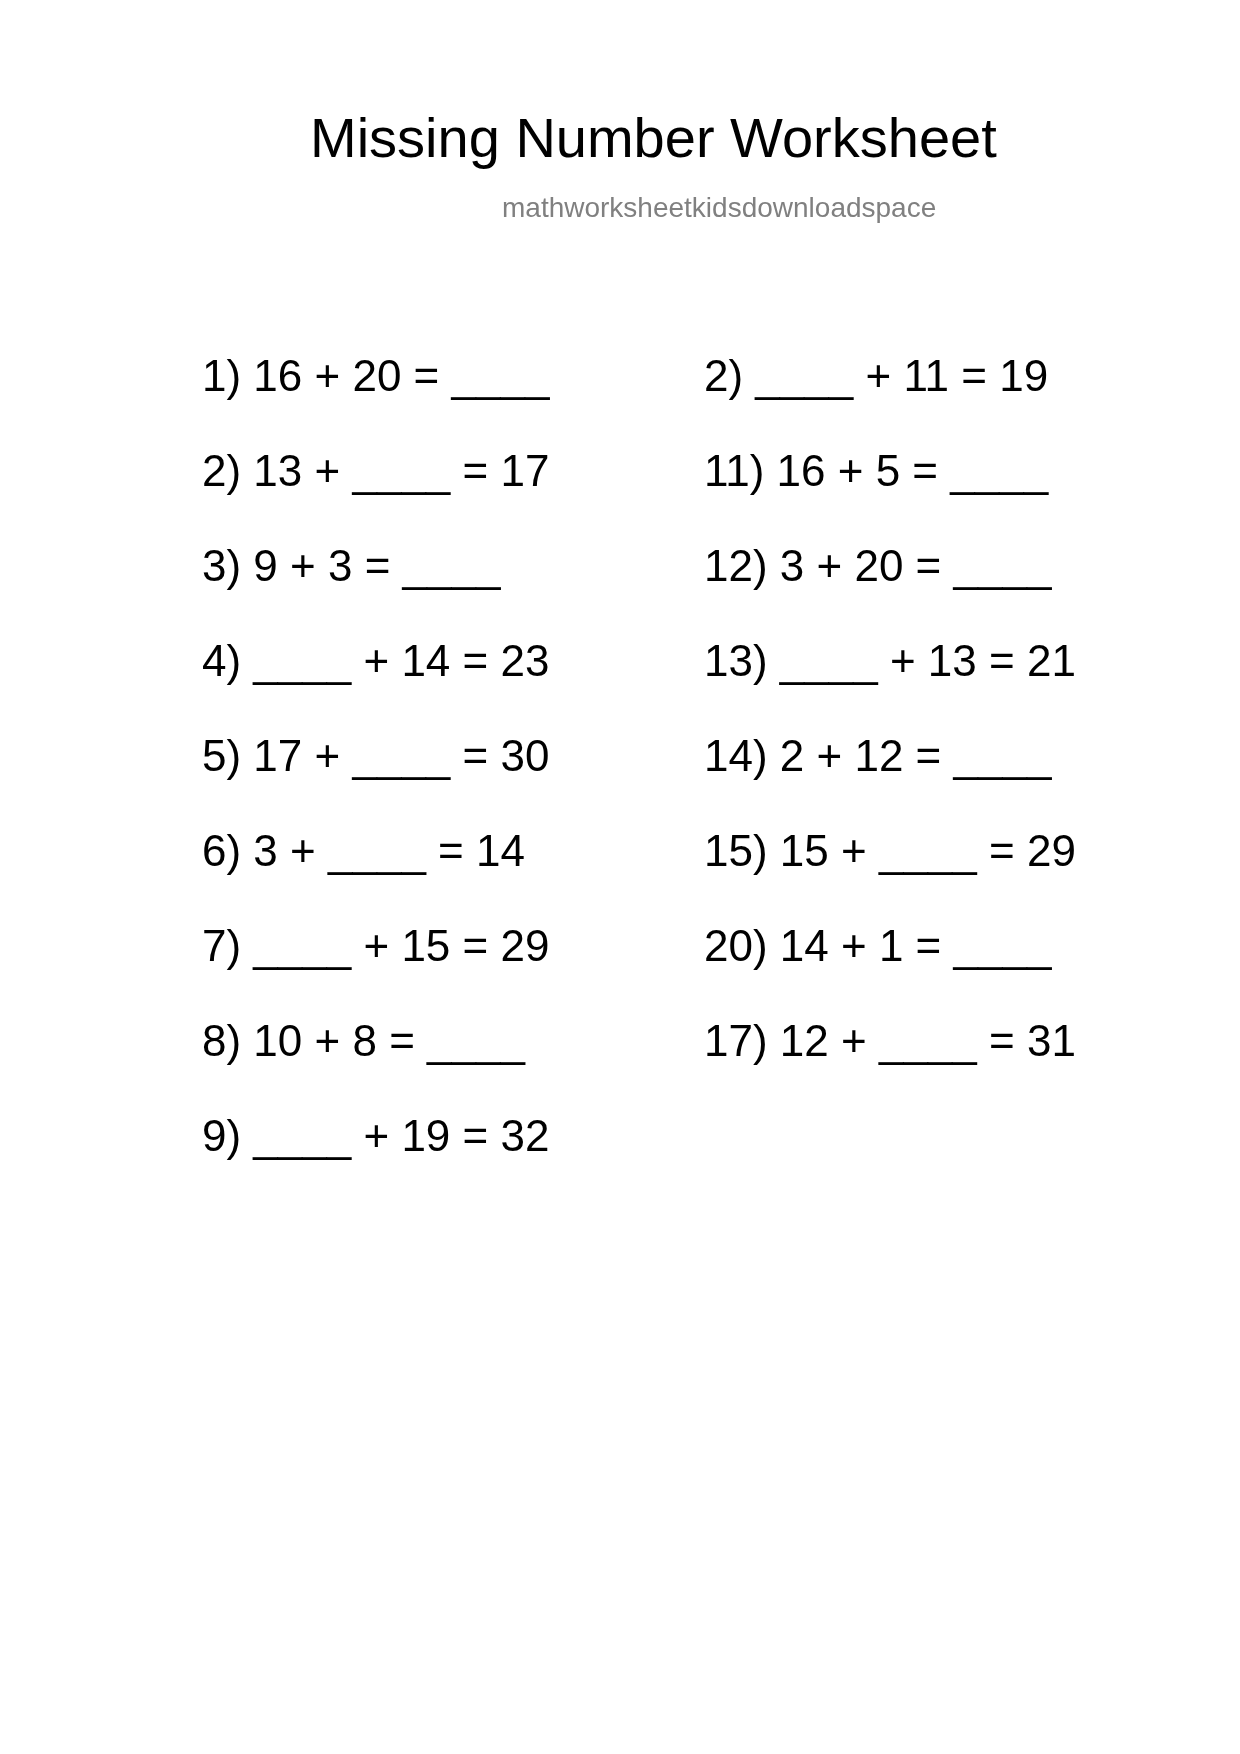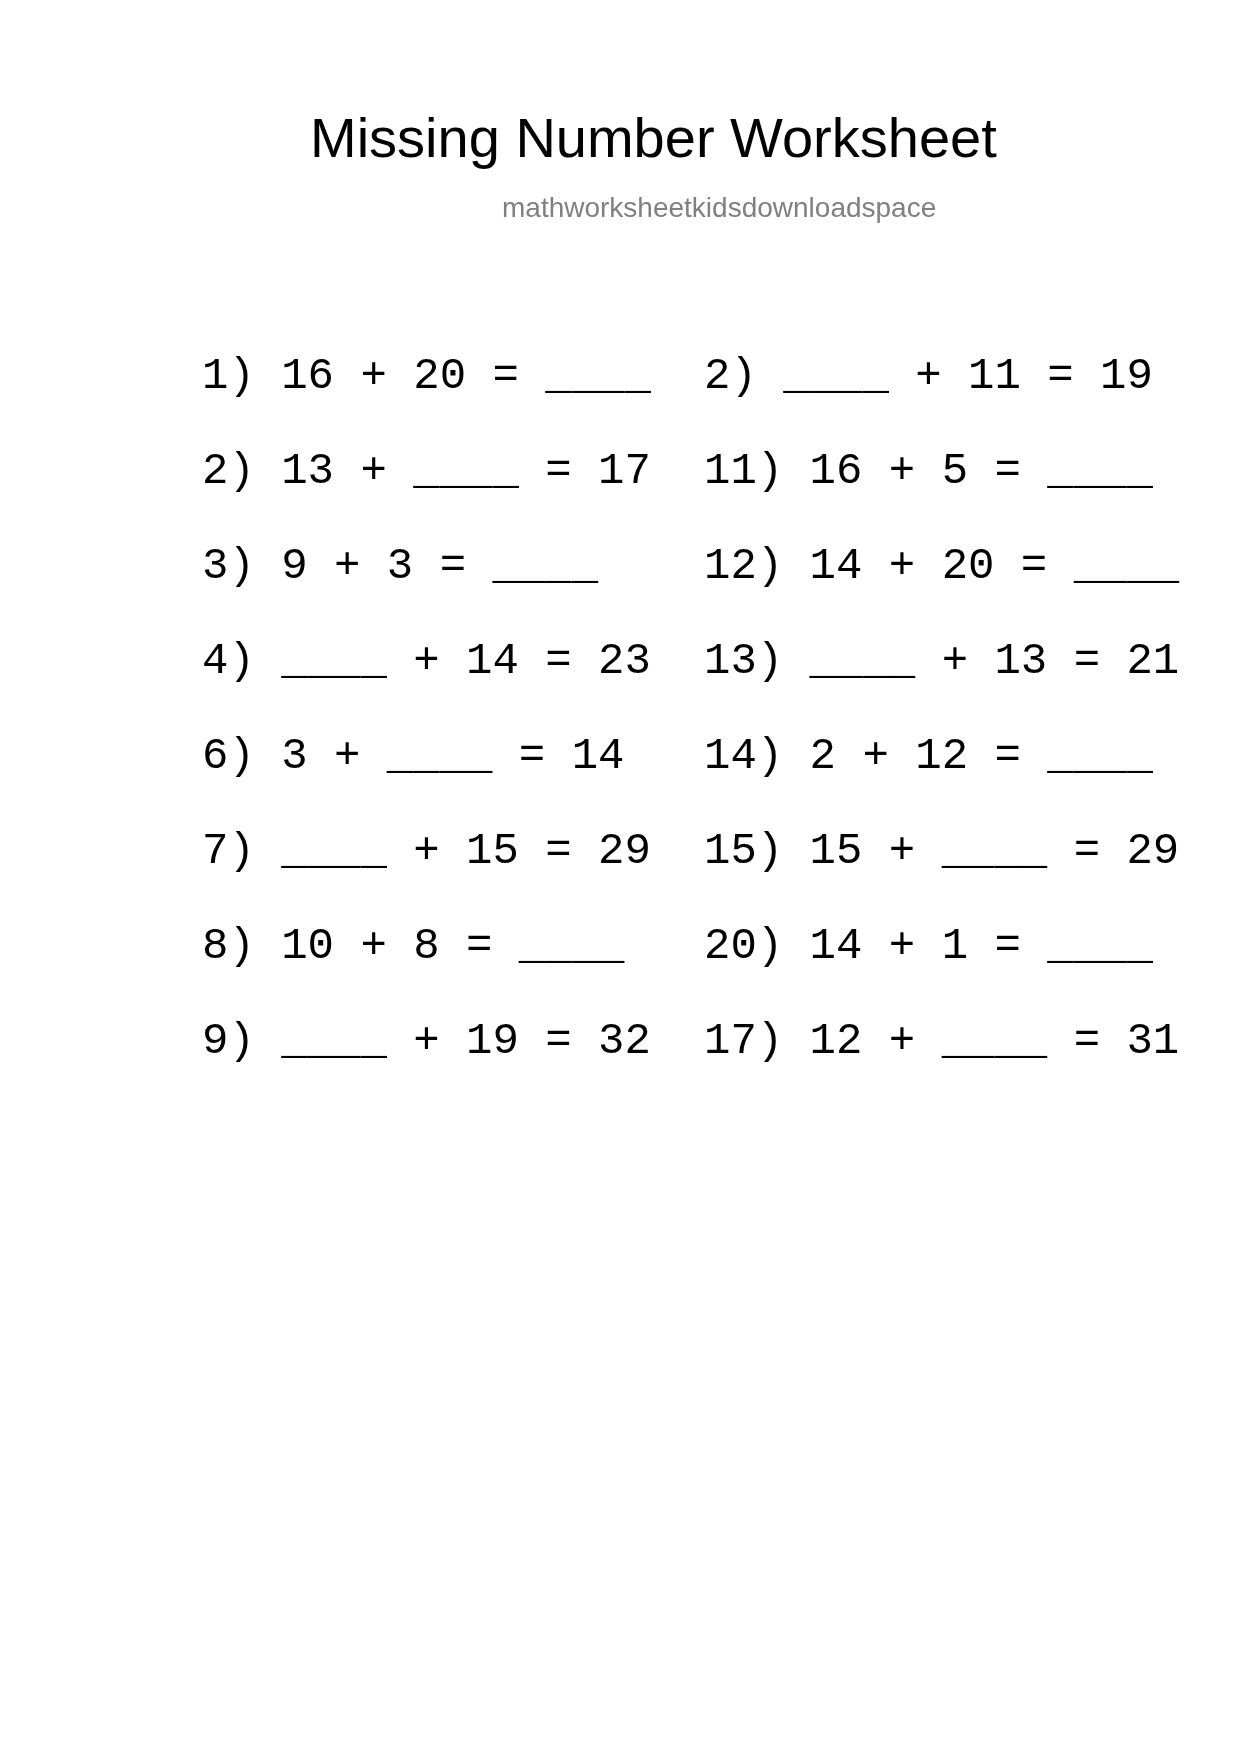--- a/index.html
+++ b/index.html
@@ -30,21 +30,20 @@
       left: 502px;
       top: 184px;
       font-size: 28px;
       line-height: 48px;
       color: #808080;
       white-space: nowrap;
     }
     .column {
       position: absolute;
       top: 350px;
-      font-family: Liberation Mono, monospace;
     }
     .col-left { left: 202px; }
     .col-right { left: 704px; }
     .problem {
       font-size: 44px;
       height: 95px;
       line-height: 52px;
       white-space: nowrap;
     }
   </style>
@@ -52,28 +51,29 @@
 <body>
 
 <h1 class="title">Missing Number Worksheet</h1>
 <div class="subtitle">mathworksheetkidsdownloadspace</div>
 
 <div class="column col-left">
   <div class="problem">1) 16 + 20 = ____</div>
   <div class="problem">2) 13 + ____ = 17</div>
   <div class="problem">3) 9 + 3 = ____</div>
   <div class="problem">4) ____ + 14 = 23</div>
+  <div class="problem">5) 17 + ____ = 30</div>
   <div class="problem">6) 3 + ____ = 14</div>
   <div class="problem">7) ____ + 15 = 29</div>
   <div class="problem">8) 10 + 8 = ____</div>
   <div class="problem">9) ____ + 19 = 32</div>
 </div>
 
 <div class="column col-right">
   <div class="problem">2) ____ + 11 = 19</div>
   <div class="problem">11) 16 + 5 = ____</div>
-  <div class="problem">12) 14 + 20 = ____</div>
+  <div class="problem">12) 3 + 20 = ____</div>
   <div class="problem">13) ____ + 13 = 21</div>
   <div class="problem">14) 2 + 12 = ____</div>
   <div class="problem">15) 15 + ____ = 29</div>
   <div class="problem">20) 14 + 1 = ____</div>
   <div class="problem">17) 12 + ____ = 31</div>
 </div>
 
 </body></html>

